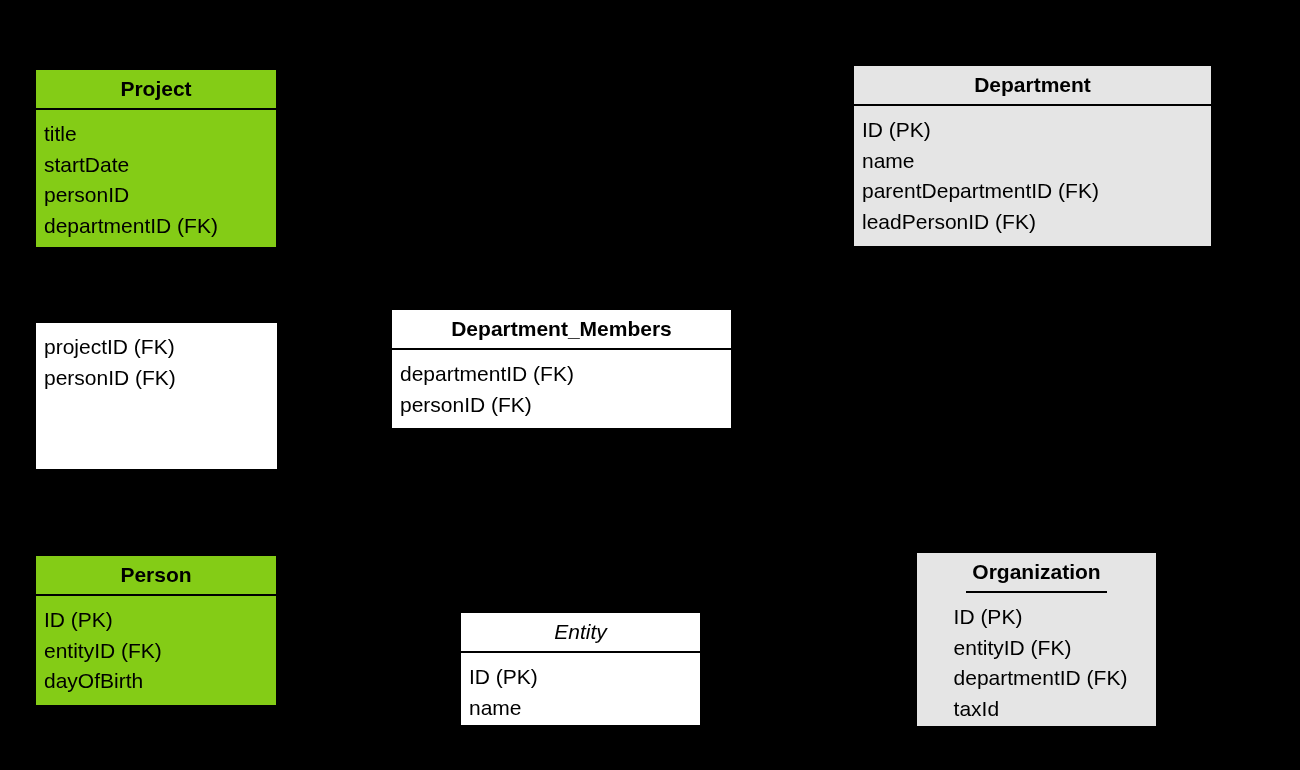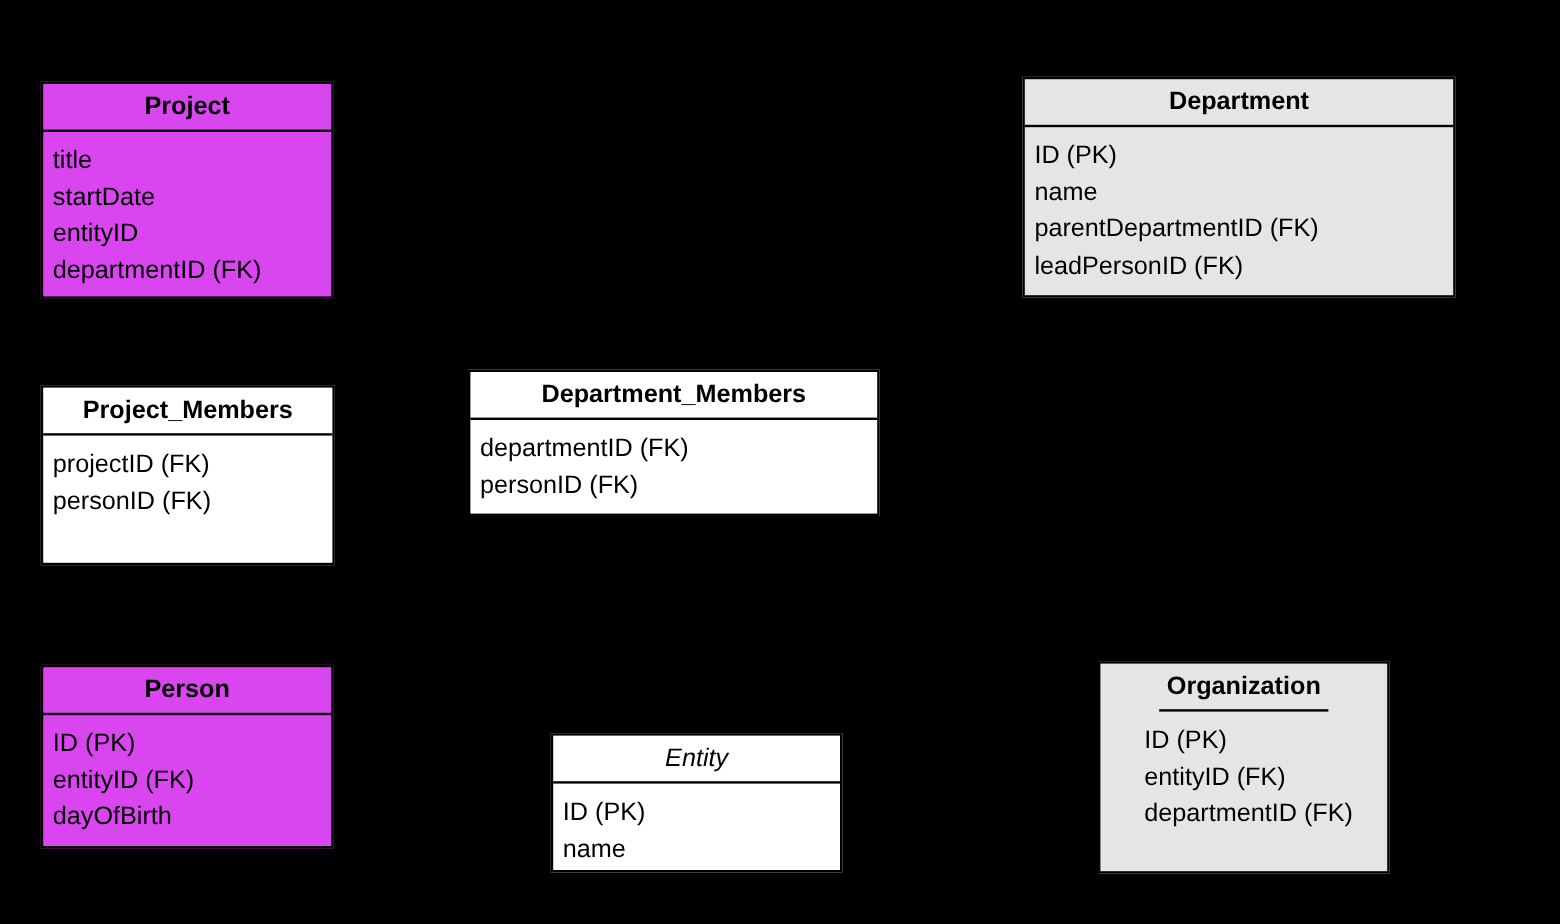--- a/index.html
+++ b/index.html
@@ -51,21 +51,21 @@
     flex-direction: column;
   }
   .attr-row {
     font-size: 21px;
     color: #000000;
     line-height: 30.5px;
     white-space: nowrap;
     text-align: left;
   }
   
-  .fill-green  { background: #d946ef; justify-content: space-between; }
+  .fill-green  { background: #84cc16; justify-content: space-between; }
   .fill-yellow { background: #e5e5e5; }
   .fill-white  { background: #ffffff; }
 
   
   #tbl-project            { left: 34px;  top: 68px;  width: 244px; height: 181px; }
   #tbl-department         { left: 852px; top: 64px;  width: 361px; height: 184px; }
   #tbl-project-members    { left: 34px;  top: 321px; width: 245px; height: 150px; }
   #tbl-department-members { left: 390px; top: 308px; width: 343px; height: 122px; }
   #tbl-person             { left: 34px;  top: 554px; width: 244px; height: 153px; }
   #tbl-entity             { left: 459px; top: 611px; width: 243px; height: 116px; }
@@ -74,37 +74,36 @@
 </head>
 <body>
 
 <div id="diagram-canvas">
 
   <div class="entity-table fill-green" id="tbl-project">
     <div class="entity-title">Project</div>
     <div class="entity-attrs">
       <div class="attr-row">title</div>
       <div class="attr-row">startDate</div>
-      <div class="attr-row">entityID</div>
+      <div class="attr-row">personID</div>
       <div class="attr-row">departmentID (FK)</div>
     </div>
   </div>
 
   <div class="entity-table fill-yellow" id="tbl-department">
     <div class="entity-title">Department</div>
     <div class="entity-attrs">
       <div class="attr-row">ID (PK)</div>
       <div class="attr-row">name</div>
       <div class="attr-row">parentDepartmentID (FK)</div>
       <div class="attr-row">leadPersonID (FK)</div>
     </div>
   </div>
 
   <div class="entity-table fill-white" id="tbl-project-members">
-    <div class="entity-title">Project_Members</div>
     <div class="entity-attrs">
       <div class="attr-row">projectID (FK)</div>
       <div class="attr-row">personID (FK)</div>
     </div>
   </div>
 
   <div class="entity-table fill-white" id="tbl-department-members">
     <div class="entity-title">Department_Members</div>
     <div class="entity-attrs">
       <div class="attr-row">departmentID (FK)</div>
@@ -128,16 +127,17 @@
       <div class="attr-row">name</div>
     </div>
   </div>
 
   <div class="entity-table fill-yellow" id="tbl-organization">
     <div class="entity-title">Organization</div>
     <div class="entity-attrs">
       <div class="attr-row">ID (PK)</div>
       <div class="attr-row">entityID (FK)</div>
       <div class="attr-row">departmentID (FK)</div>
+      <div class="attr-row">taxId</div>
     </div>
   </div>
 
 </div>
 
 </body></html>

